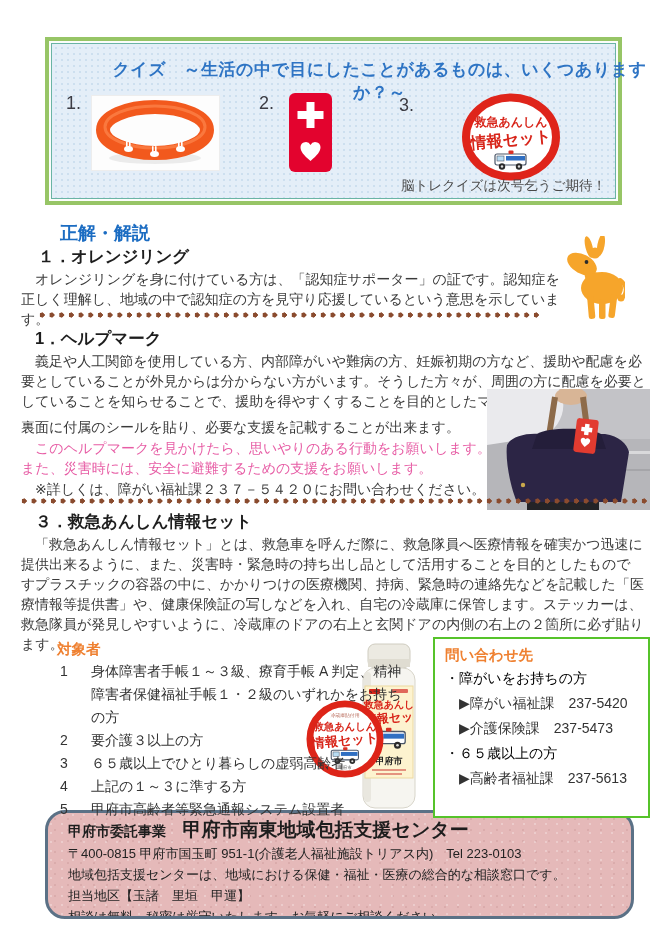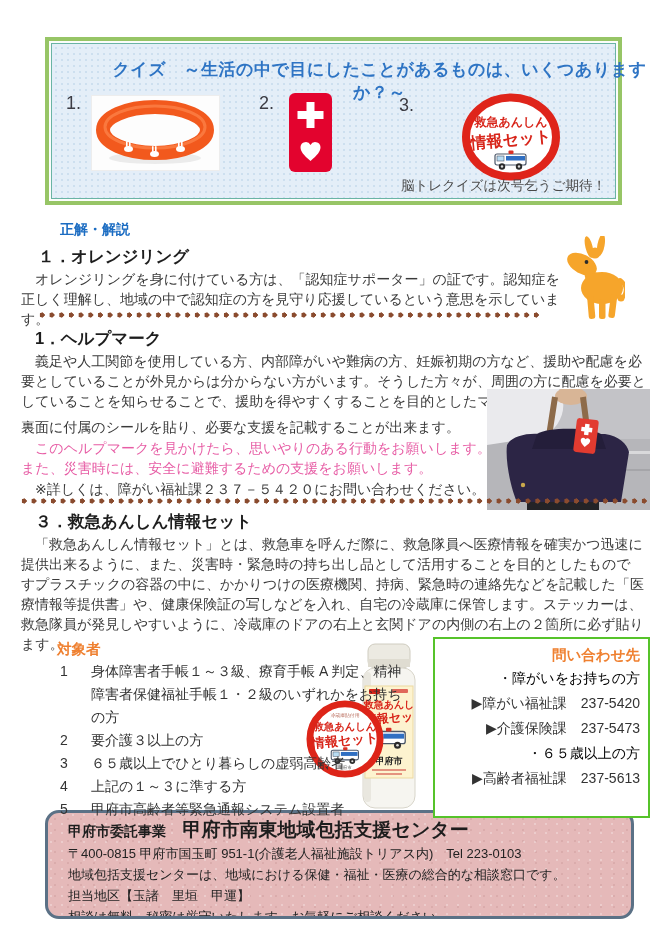--- a/index.html
+++ b/index.html
@@ -17,21 +17,21 @@
     color:#2e74c4;font-size:17px;font-weight:bold;letter-spacing:.5px;margin-left:46px;}
   .qnum{position:absolute;font-size:18px;color:#3c3c44;}
   .n1{left:17px;top:52px}.n2{left:210px;top:52px}.n3{left:350px;top:54px}
   .ring-photo{position:absolute;left:43px;top:55px;width:127px;height:74px;background:#fdfdfd;
     box-shadow:0 0 0 1px #ededed;}
   .help-card{position:absolute;left:240px;top:52px;width:43px;height:79px;}
   .quiz-sticker{position:absolute;left:412px;top:52px;width:100px;height:88px;}
   .quiz-footnote{position:absolute;right:12px;bottom:6px;font-size:13.5px;color:#4a4a4a;}
 
   
-  .answers-heading{position:absolute;left:60px;top:221px;margin:0;font-size:14px;
+  .answers-heading{position:absolute;left:60px;top:221px;margin:0;font-size:18px;
     color:#1b6cc2;font-weight:bold;}
   .sec-title{position:absolute;margin:0;font-size:16.5px;font-weight:bold;color:#1d1d1d;}
   .s1-title{left:38px;top:246px}
   .body-text{position:absolute;margin:0;font-size:14px;line-height:20px;color:#3a3a3a;}
   .s1-body{left:21px;top:269px;width:545px}
   .donkey{position:absolute;left:549px;top:236px;width:76px;height:84px;}
   .dots{position:absolute;height:8px;background-repeat:repeat-x;background-size:9.7px 8px;
     background-image:radial-gradient(circle 2.6px at 4px 4px,#8a4b2e 96%,transparent 100%);}
   .dots1{left:38px;top:311px;width:504px}
   .dots2{left:20px;top:497px;width:630px}
@@ -55,28 +55,28 @@
     color:#333;z-index:4;}
   .t-row{display:flex;}
   .t-num{flex:0 0 31px;}
   .t-text{flex:1;}
 
   .big-sticker{position:absolute;left:306px;top:700px;width:78px;height:78px;z-index:2;}
   .bottle{position:absolute;left:352px;top:642px;width:74px;height:172px;z-index:1;}
 
   
   .contacts{position:absolute;left:433px;top:637px;width:217px;height:181px;box-sizing:border-box;
-    border:2.5px solid #56c32a;background:#fff;padding:7px 8px 0 10px;z-index:3;text-align:right;}
+    border:2.5px solid #56c32a;background:#fff;padding:7px 8px 0 10px;z-index:3;}
   .contacts-label{font-size:14.5px;font-weight:bold;color:#ef8030;line-height:18px;margin-bottom:2px;}
   .c-who{font-size:14px;color:#000000;line-height:25px;white-space:nowrap;}
   .c-dept{font-size:14px;color:#333;line-height:25px;padding-left:14px;white-space:nowrap;}
 
   
   .footer-box{position:absolute;left:45px;top:810px;width:589px;height:109px;box-sizing:border-box;
-    border:3.5px solid #5b7186;border-radius:14px;background-color:#e5b9b9;
+    border:3.5px solid #5b7186;border-radius:20px;background-color:#e5b9b9;
     background-image:radial-gradient(circle 1.5px at 3px 2px,rgba(255,255,255,.28) 60%,transparent 100%),
                      radial-gradient(circle 1.5px at 7px 6px,rgba(176,118,118,.20) 60%,transparent 100%);
     background-size:11px 9px,13px 11px;
     padding:5px 0 0 20px;overflow:hidden;}
   .f-line1{line-height:24px;white-space:nowrap;}
   .f-prefix{font-size:14px;font-weight:bold;color:#1d1d1d;}
   .f-title{font-size:19px;font-weight:bold;color:#1d1d1d;margin-left:12px;}
   .f-line{font-size:13px;line-height:21px;color:#222;white-space:nowrap;}
 </style>
 </head>

